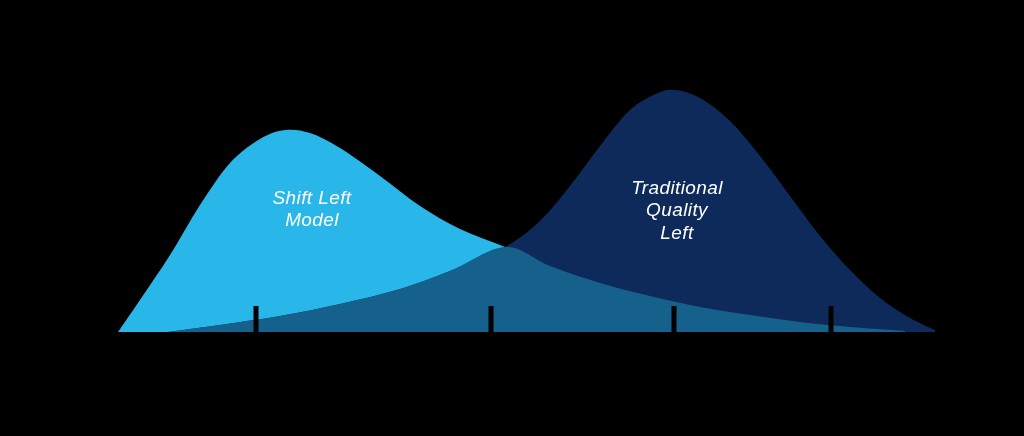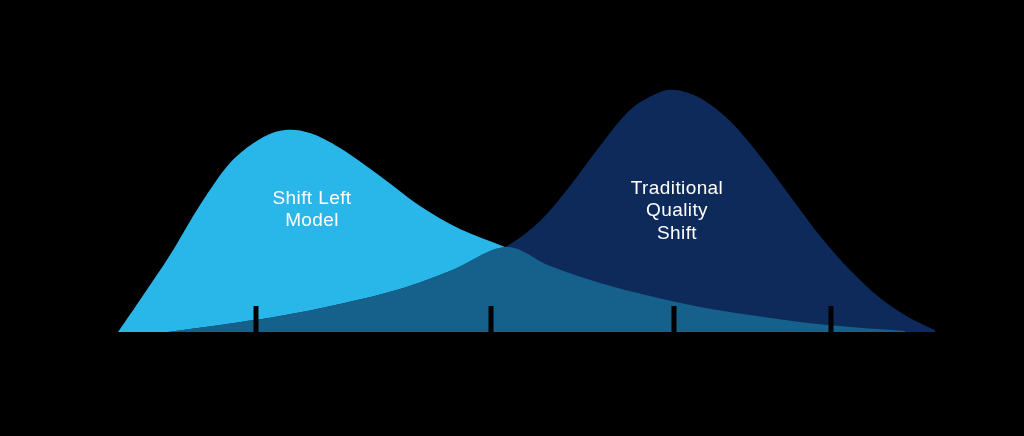--- a/index.html
+++ b/index.html
@@ -22,20 +22,21 @@
   .curve-label {
     position: absolute;
     transform: translate(-50%, -50%);
     color: #ffffff;
     font-size: 19px;
     line-height: 1.18;
     letter-spacing: 0.4px;
     text-align: center;
     white-space: pre-line;
     pointer-events: none;
+    font-style: italic;
   }
   .label-shift { left: 312px; top: 209px; }
   .label-traditional { left: 677px; top: 211px; }
 </style>
 </head>
 <body>
 
 <div id="stage">
   <svg id="chart-svg" viewBox="0 0 1024 436" xmlns="http://www.w3.org/2000/svg">
       <path d="M 118 332 C 121.7 326.7, 131.3 312.8, 140 300 C 148.7 287.2, 160.0 270.8, 170 255 C 180.0 239.2, 190.0 220.3, 200 205 C 210.0 189.7, 220.0 174.0, 230 163 C 240.0 152.0, 250.8 144.5, 260 139 C 269.2 133.5, 276.7 131.0, 285 130 C 293.3 129.0, 300.8 130.0, 310 133 C 319.2 136.0, 328.3 140.8, 340 148 C 351.7 155.2, 366.7 166.3, 380 176 C 393.3 185.7, 406.7 197.2, 420 206 C 433.3 214.8, 445.8 222.2, 460 229 C 474.2 235.8, 490.0 240.8, 505 247 C 520.0 253.2, 534.2 260.0, 550 266 C 565.8 272.0, 583.3 278.0, 600 283 C 616.7 288.0, 633.3 292.0, 650 296 C 666.7 300.0, 683.3 303.8, 700 307 C 716.7 310.2, 733.3 312.5, 750 315 C 766.7 317.5, 783.3 320.0, 800 322 C 816.7 324.0, 832.5 325.5, 850 327 C 867.5 328.5, 895.8 330.3, 905 331 L 905 332 L 118 332 Z" fill="#29B6E8"></path>
@@ -45,14 +46,14 @@
       <rect x="488.5" y="306" width="5" height="28" fill="#000000"></rect>
       <rect x="671.5" y="306" width="5" height="28" fill="#000000"></rect>
       <rect x="828.5" y="306" width="5" height="28" fill="#000000"></rect>
     </svg>
 
   <div class="curve-label label-shift">Shift Left
 Model</div>
 
   <div class="curve-label label-traditional">Traditional
 Quality
-Shift</div>
+Left</div>
 </div>
 
 </body></html>

